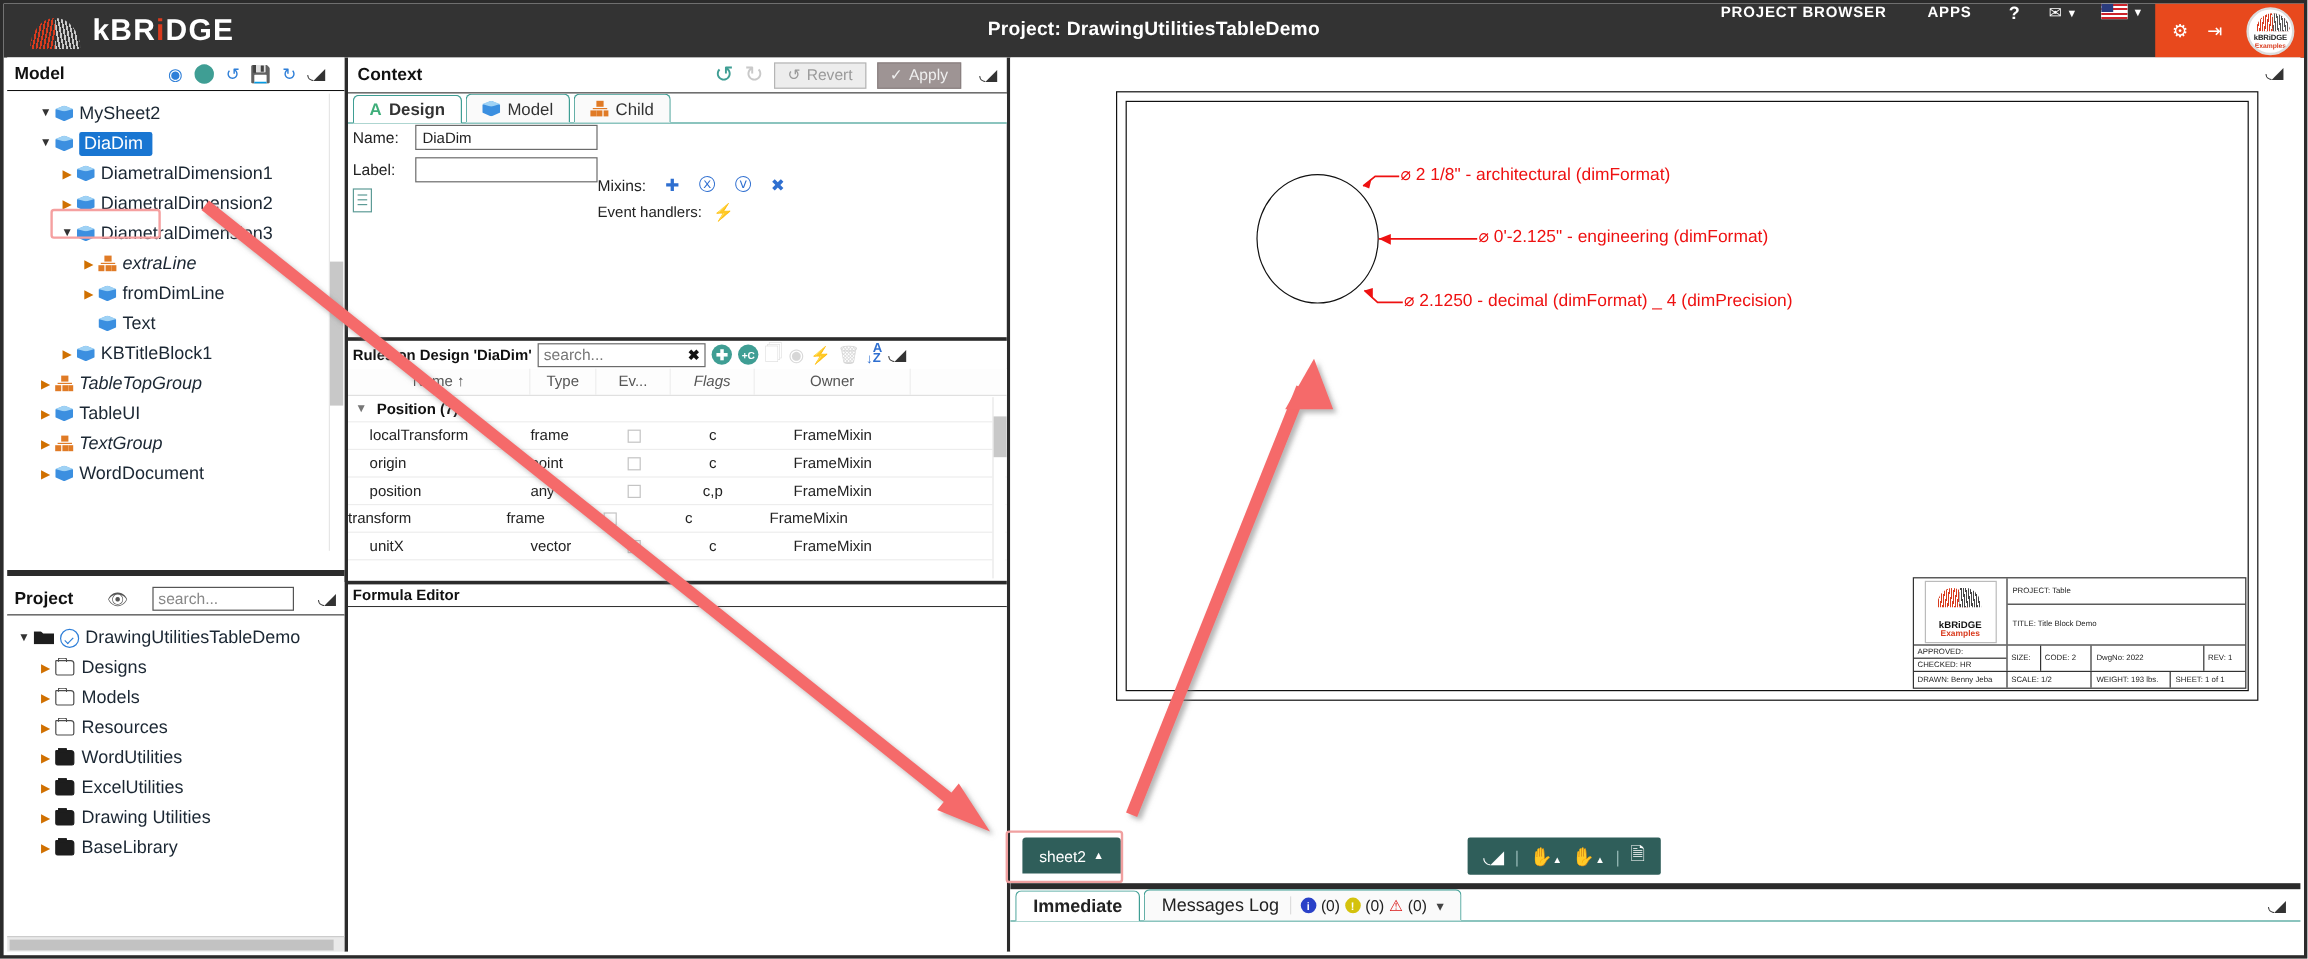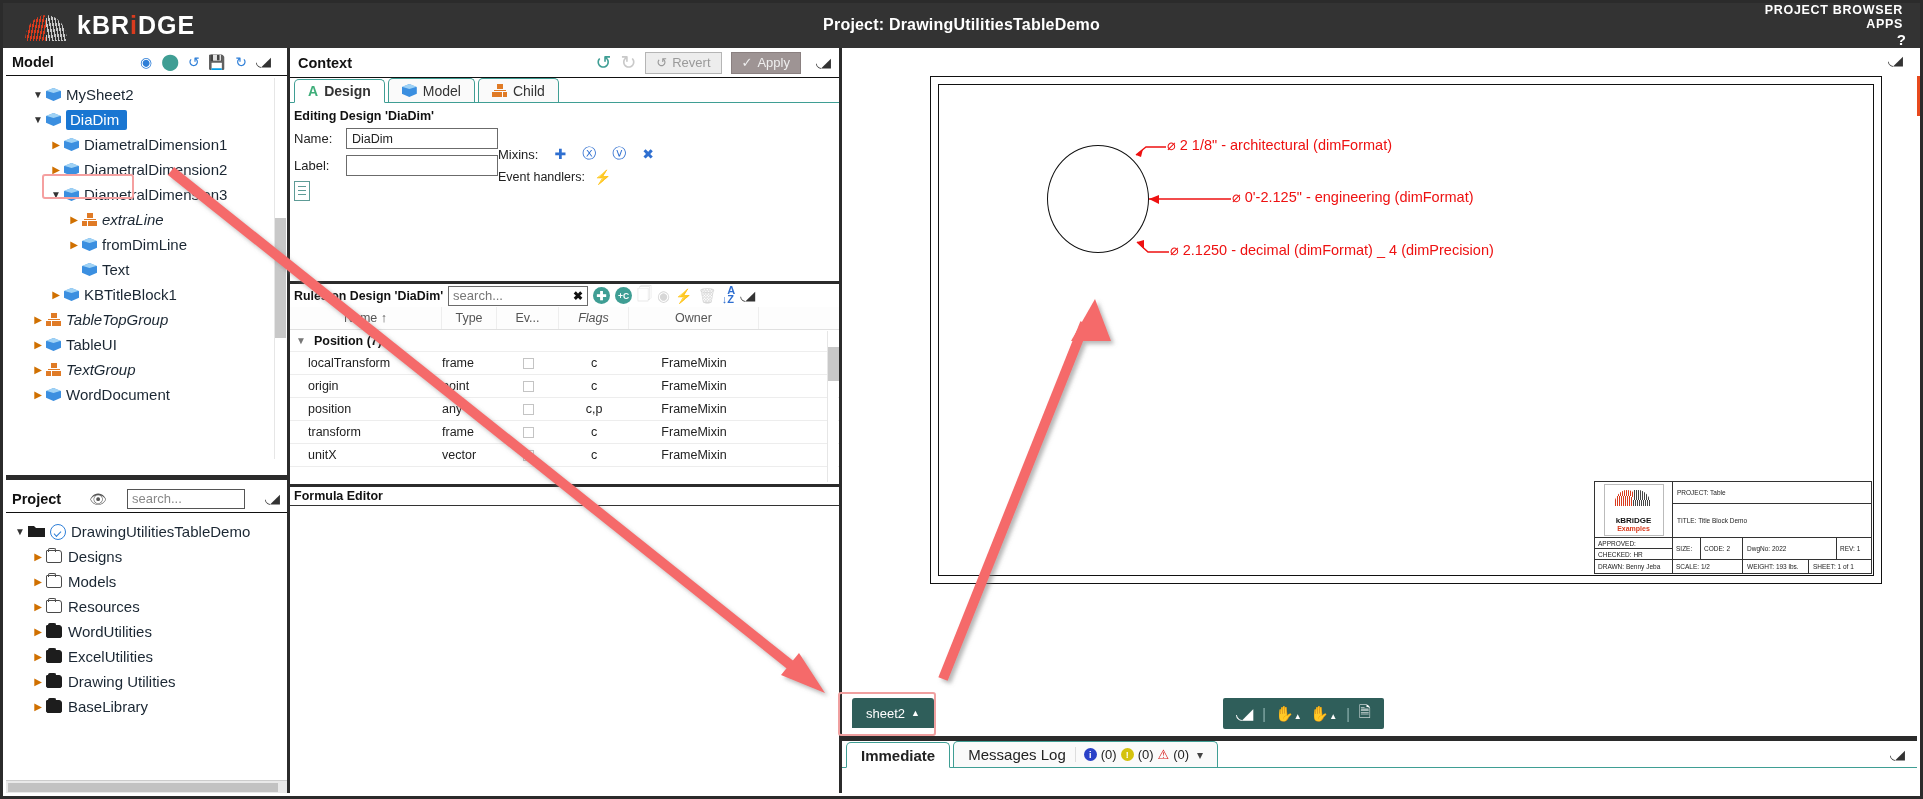--- a/index.html
+++ b/index.html
@@ -41,21 +41,21 @@
   .logo-text {
     color: #ffffff; font-size: 25px; font-weight: bold; letter-spacing: 1px;
   }
   .logo-text .dot { color: #d93b1e; }
   .proj-title {
     color: #ffffff; font-size: 16px; font-weight: bold; letter-spacing: .2px;
     position: absolute; left: 0; right: 0; text-align: center; top: 13px;
     pointer-events: none;
   }
   .topbar-right {
-    margin-left: auto; display: flex; align-items: flex-end; height: 45px; flex-direction: column;
+    margin-left: auto; display: flex; align-items: flex-start; height: 45px;
   }
   .tb-link {
     color: #ffffff; font-size: 12.5px; font-weight: bold; letter-spacing: .7px;
     padding: 0 17px; cursor: pointer; white-space: nowrap;
   }
   .tb-q { color: #fff; font-size: 15px; font-weight: bold; padding: 0 14px; cursor: pointer;}
   .tb-ico { color: #fff; font-size: 13px; padding: 0 10px; cursor: pointer; display:flex; align-items:center; gap:4px;}
   .flagbox { width: 22px; height: 13px; position: relative; background:#fff; overflow:hidden; display:inline-block;}
   .flagbox .stripes{position:absolute;inset:0;background:repeating-linear-gradient(#cc2229 0 1.9px,#fff 1.9px 3.8px);}
   .flagbox .canton{position:absolute;left:0;top:0;width:10px;height:7px;background:#2a3b7d;}
@@ -549,21 +549,20 @@
             <i class="o1"></i>
             <i class="bar"></i>
             <i class="o2"></i>
             <i class="o3"></i>
             <i class="o4"></i>
           </span>
         <span>Child</span>
       </div>
     </div>
 
-    <div class="editing-line">Editing Design 'DiaDim'</div>
 
     <div class="form-row">
       <div class="form-lbl">Name:</div>
       <div class="tinput">
         <span>DiaDim</span>
       </div>
     </div>
     <div class="form-row" style="margin-top:4px">
       <div class="form-lbl">Label:</div>
       <div class="tinput">
@@ -640,21 +639,21 @@
           <div class="rrow">
             <div class="rc" style="width:152px;padding-left:18px">position</div>
             <div class="rc" style="width:55px">any</div>
             <div class="rc" style="width:62px;justify-content:center">
               <span class="rcbox"></span>
             </div>
             <div class="rc" style="width:70px;justify-content:center">c,p</div>
             <div class="rc" style="width:130px;justify-content:center">FrameMixin</div>
           </div>
           <div class="rrow">
-            <div class="rc" style="width:152px;padding-left:18px">transform</div>
+            <div class="rc" style="width:132px;">transform</div>
             <div class="rc" style="width:55px">frame</div>
             <div class="rc" style="width:62px;justify-content:center">
               <span class="rcbox"></span>
             </div>
             <div class="rc" style="width:70px;justify-content:center">c</div>
             <div class="rc" style="width:130px;justify-content:center">FrameMixin</div>
           </div>
           <div class="rrow">
             <div class="rc" style="width:152px;padding-left:18px">unitX</div>
             <div class="rc" style="width:55px">vector</div>

